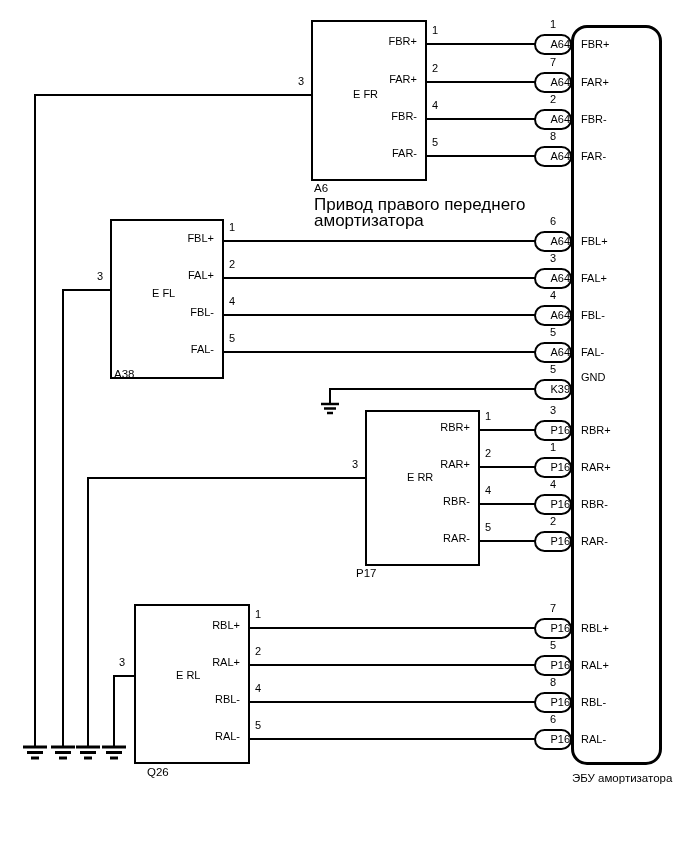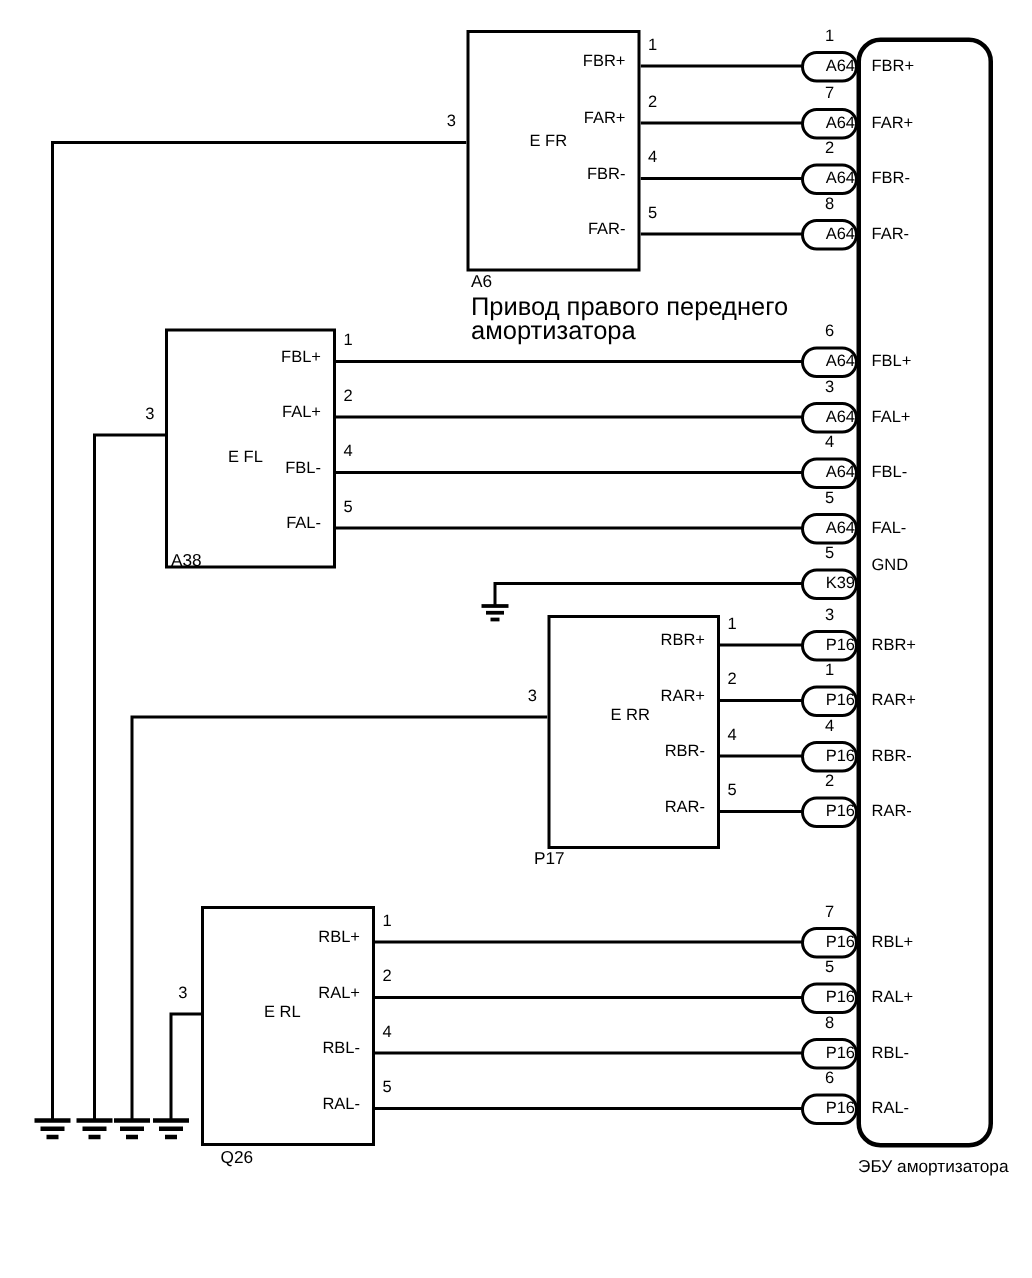--- a/index.html
+++ b/index.html
@@ -110,21 +110,21 @@
   <div class="comp-box" style="left:110px;top:219px;width:110px;height:156px"></div>
   <div class="cpin-label" style="left:148px;top:232px">FBL+</div>
   <div class="cpin-label" style="left:148px;top:269px">FAL+</div>
   <div class="cpin-label" style="left:148px;top:306px">FBL-</div>
   <div class="cpin-label" style="left:148px;top:343px">FAL-</div>
   <div class="cpin-num" style="left:229px;top:221px">1</div>
   <div class="cpin-num" style="left:229px;top:258px">2</div>
   <div class="cpin-num" style="left:229px;top:295px">4</div>
   <div class="cpin-num" style="left:229px;top:332px">5</div>
   <div class="gpin-num" style="left:75px;top:270px">3</div>
-  <div class="txt" style="left:118px;top:299px">E FL</div>
+  <div class="txt" style="left:118px;top:287px">E FL</div>
   <div class="txt ref" style="left:80px;top:368px">A38</div>
 
   <div class="comp-box" style="left:365px;top:410px;width:111px;height:152px"></div>
   <div class="cpin-label" style="left:404px;top:421px">RBR+</div>
   <div class="cpin-label" style="left:404px;top:458px">RAR+</div>
   <div class="cpin-label" style="left:404px;top:495px">RBR-</div>
   <div class="cpin-label" style="left:404px;top:532px">RAR-</div>
   <div class="cpin-num" style="left:485px;top:410px">1</div>
   <div class="cpin-num" style="left:485px;top:447px">2</div>
   <div class="cpin-num" style="left:485px;top:484px">4</div>

